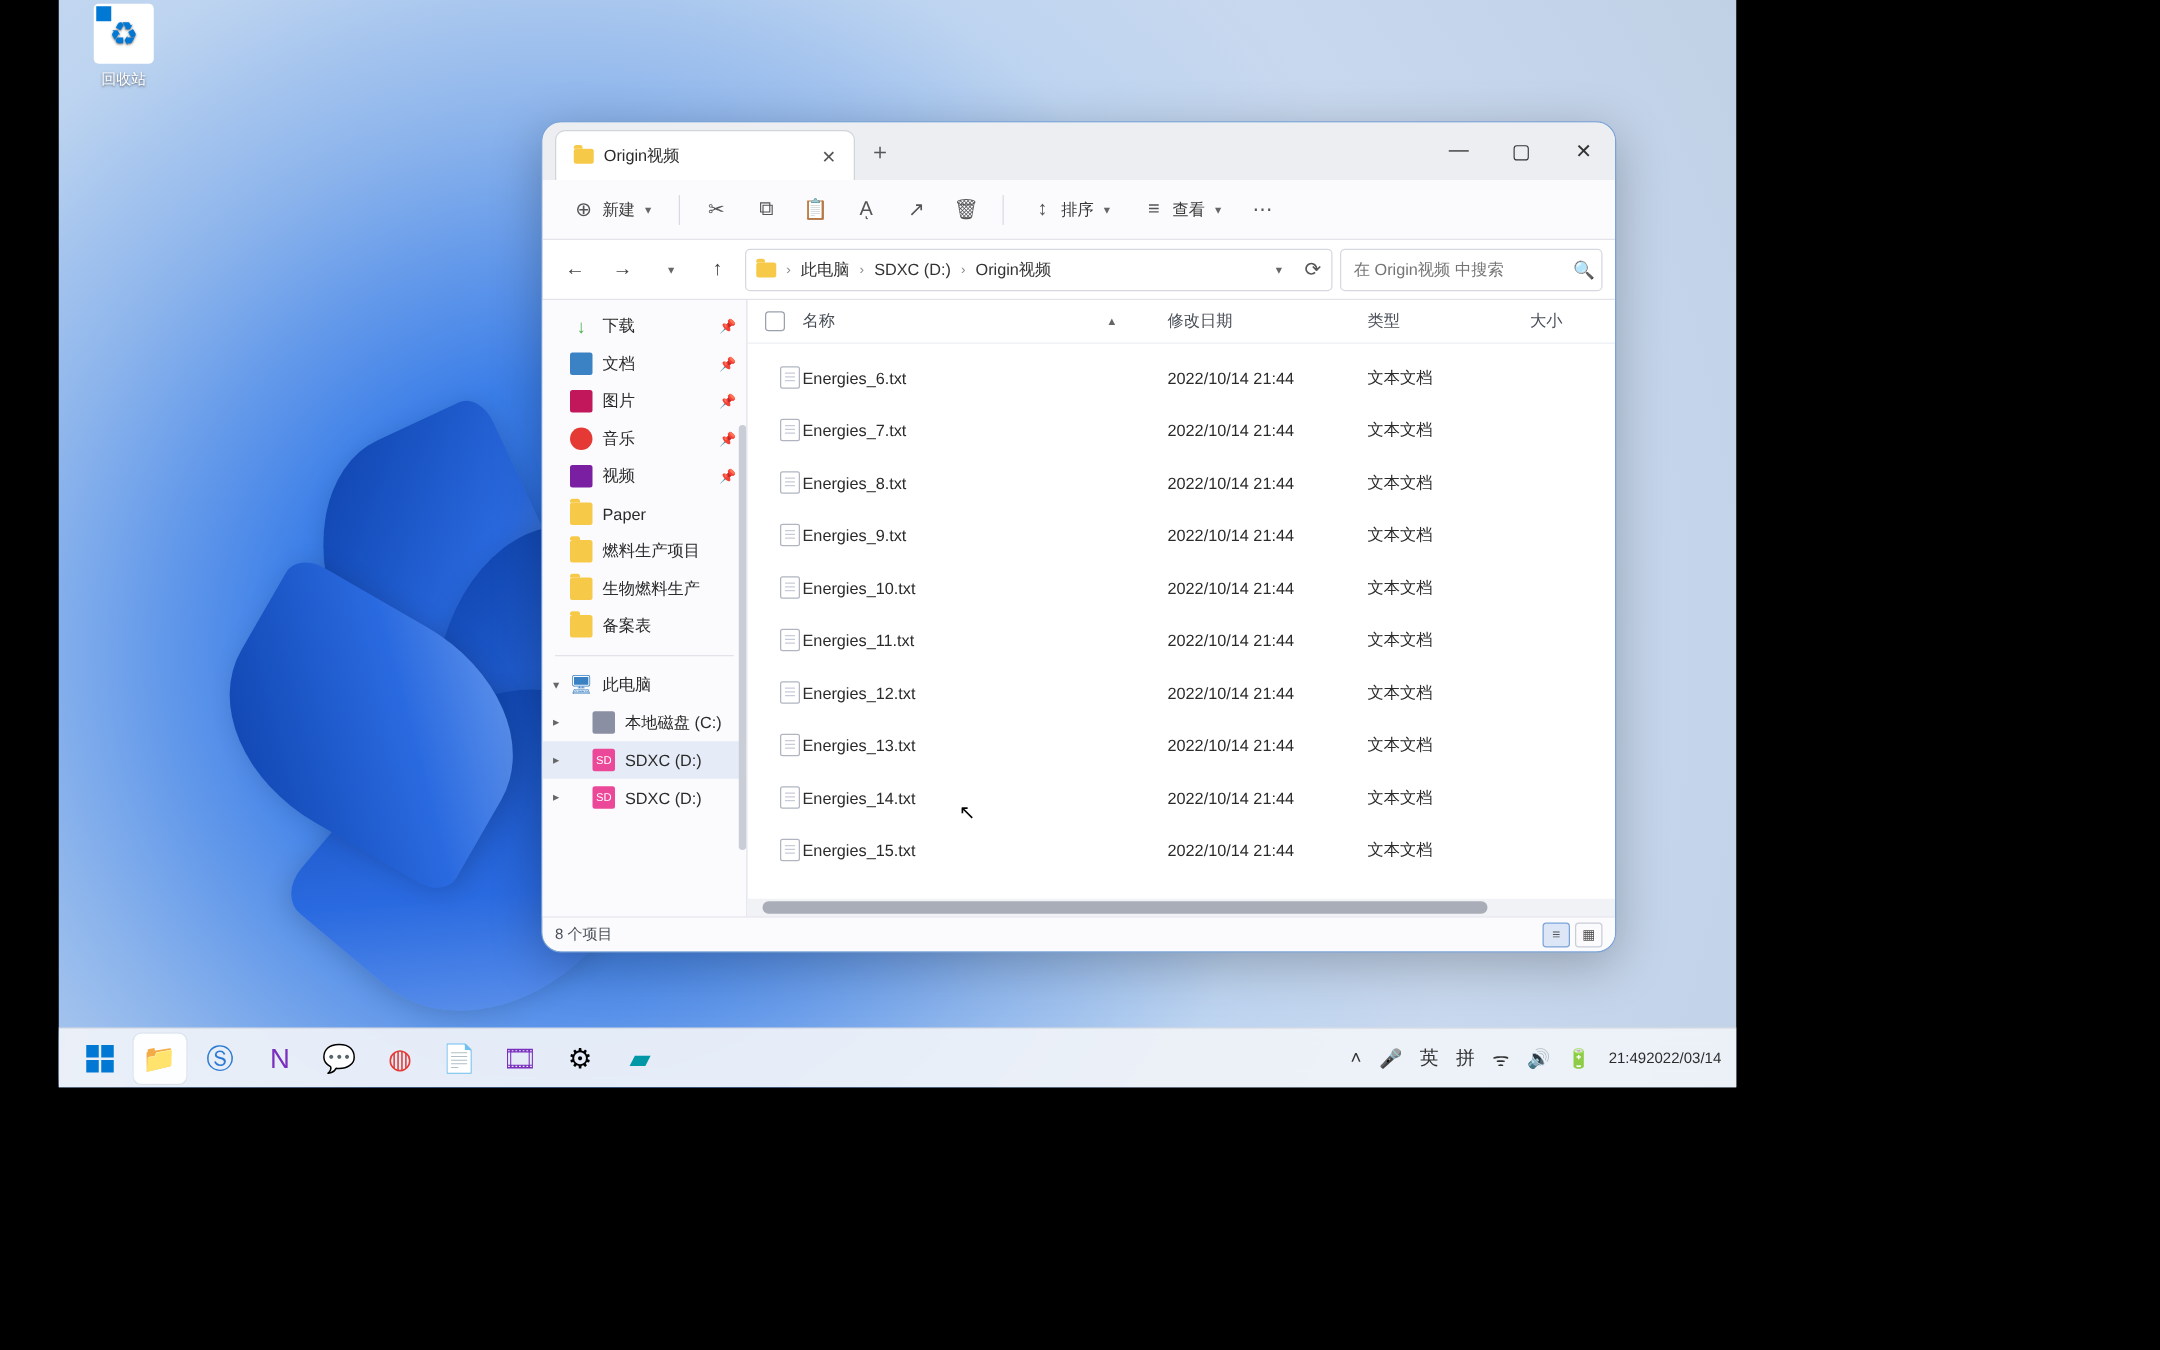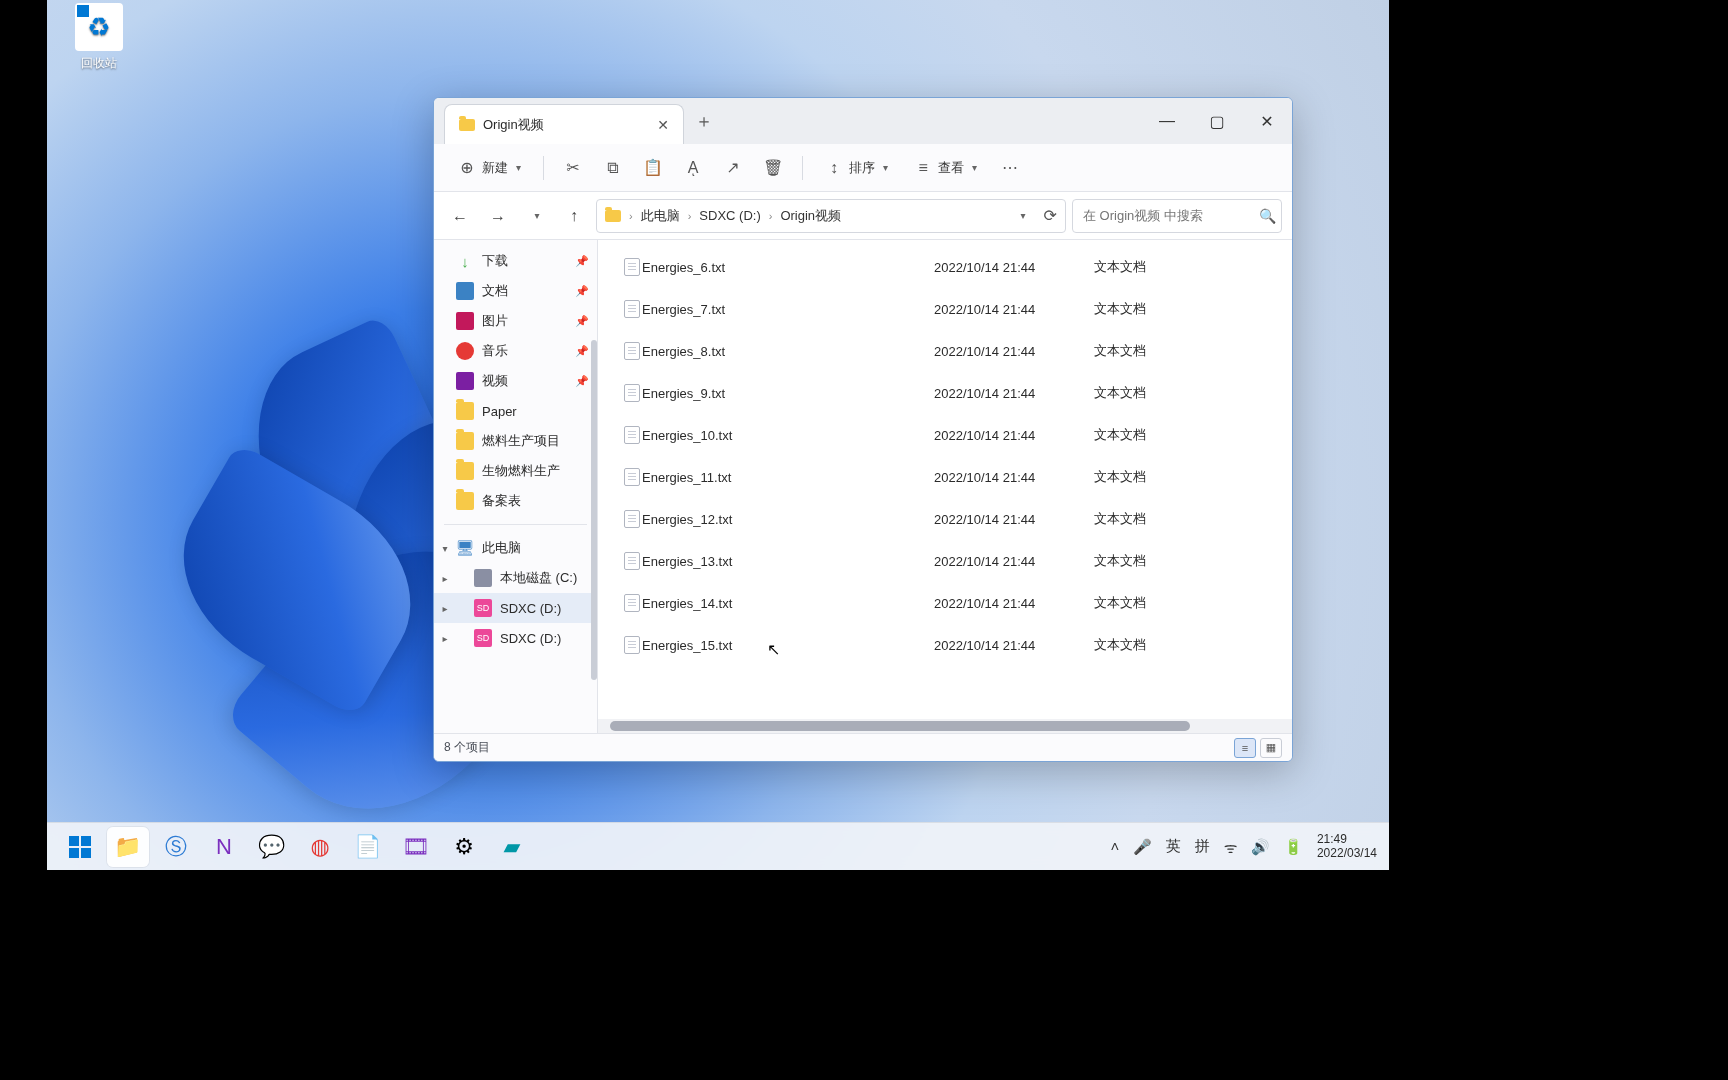--- a/index.html
+++ b/index.html
@@ -43,21 +43,21 @@
   .recycle-glyph { font-size:26px; color:#0078d4; }
   .desk-icon span { text-shadow:0 1px 2px rgba(0,0,0,.6); }
 
   
   .explorer {
     position: absolute;
     left: 386px; top: 97px;
     width: 860px; height: 665px;
     background: #f7f7f9;
     border: 1px solid #7aa4d6;
-    border-radius: 6px;
+    border-radius: 16px;
     box-shadow: 0 10px 40px rgba(0,0,0,.25);
     display: flex; flex-direction: column;
     overflow: hidden;
   }
   .titlebar {
     height: 46px; display:flex; align-items:stretch;
     background:#eceef2;
   }
   .tab {
     display:flex; align-items:center; gap:8px;
@@ -184,21 +184,21 @@
   
   .taskbar{ top: 822px; bottom:auto; }
   .task-center{position:absolute;left:12px;display:flex;gap:6px;align-items:center;}
   .task-btn{width:42px;height:40px;border-radius:6px;display:flex;align-items:center;justify-content:center;cursor:pointer;}
   .task-btn.active{background:rgba(255,255,255,.9);box-shadow:0 0 0 1px rgba(0,0,0,.05);}
   .tglyph{font-size:22px;}
   .winlogo{width:22px;height:22px;display:grid;grid-template-columns:1fr 1fr;grid-template-rows:1fr 1fr;gap:2px;}
   .winlogo div{background:#0078d4;}
   .sys-tray{margin-left:auto;display:flex;align-items:center;gap:14px;color:#2b2b2b;font-size:13px;}
   .tray-ico{font-size:15px;color:#333;cursor:pointer;}
-  .clock{display:flex;flex-direction:column;align-items:flex-start;line-height:1.15;font-size:12px;cursor:pointer;}
+  .clock{display:flex;flex-direction:row;align-items:center;line-height:1.15;font-size:12px;cursor:pointer;}
 
   .cursor{position:absolute;left:720px;top:640px;font-size:16px;color:#000;pointer-events:none;}
 </style>
 </head>
 <body>
 
 <div class="desktop">
   <div class="bloom">
     <div class="petal p1"></div>
       <div class="petal p2"></div>
@@ -356,20 +356,32 @@
           </div>
         <div class="side-item side-sub">
             <span class="exp">▸</span>
             <span class="ico sd">SD</span>
             <span>SDXC (D:)</span>
           </div>
         <div class="side-scroll"></div>
       </div>
 
       <div class="filelist">
+        <div class="cols">
+          <div>
+              <div class="chk"></div>
+            </div>
+          <div style="display:flex;align-items:center">
+              <span>名称</span>
+              <span class="sort">▲</span>
+            </div>
+          <div>修改日期</div>
+          <div>类型</div>
+          <div>大小</div>
+        </div>
         <div class="rows" id="rows">
             <div class="row">
               <div>
                 <div class="fico"></div>
               </div>
               <div>Energies_6.txt</div>
               <div>2022/10/14 21:44</div>
               <div>文本文档</div>
               <div></div>
             </div>

